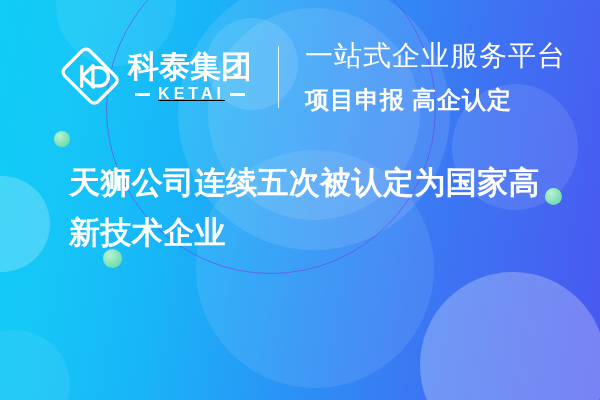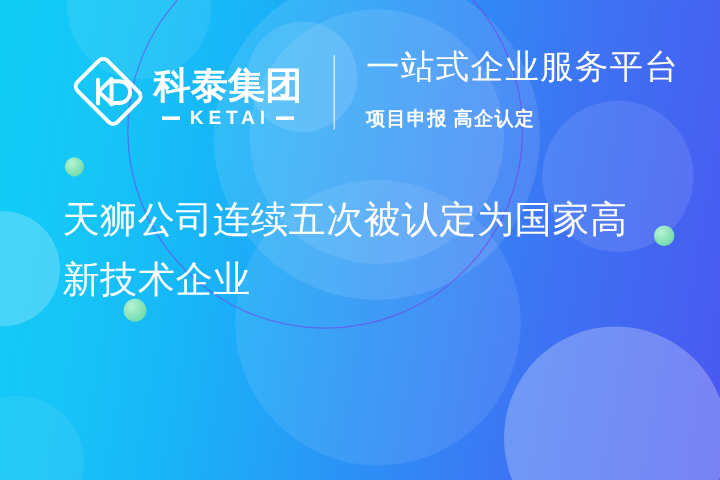--- a/index.html
+++ b/index.html
@@ -118,21 +118,21 @@
     position: absolute;
     left: 60px;
     top: 40px;
     display: flex;
     align-items: center;
     z-index: 5;
   }
 
   .logo-block {
     display: flex;
-    align-items: flex-end;
+    align-items: center;
   }
 
   .logo-mark {
     width: 62px;
     height: 62px;
     flex: 0 0 62px;
     margin-right: 6px;
   }
 
   .logo-words {
@@ -148,20 +148,21 @@
     color: #ffffff;
     letter-spacing: 0px;
     white-space: nowrap;
   }
 
   .logo-en-row {
     display: flex;
     align-items: center;
     justify-content: center;
     margin-top: 1px;
+    text-decoration: underline;
   }
   .logo-en-rule {
     width: 15px;
     height: 3px;
     background: #ffffff;
     flex: 0 0 15px;
   }
   .logo-en {
     font-size: 16px;
     line-height: 18px;
@@ -187,39 +188,39 @@
   }
   .tagline-main {
     font-size: 28px;
     line-height: 31px;
     color: #ffffff;
     letter-spacing: 1px;
     white-space: nowrap;
   }
   .tagline-sub {
     font-family: "Liberation Serif", "DejaVu Serif", serif;
-    font-size: 16px;
+    font-size: 24px;
     line-height: 26px;
     font-weight: bold;
     color: #ffffff;
     letter-spacing: 1px;
     white-space: nowrap;
     margin-top: 16px;
   }
 
   
   .headline {
     position: absolute;
-    left: 52px;
+    left: 69px;
     top: 158px;
     width: 490px;
     z-index: 5;
     font-size: 31px;
     line-height: 50px;
-    font-weight: normal;
+    font-weight: bold;
     color: #ffffff;
     letter-spacing: 0.4px;
   }
 </style>
 </head>
 <body>
 
 <div id="banner">
 
   <div class="deco">

